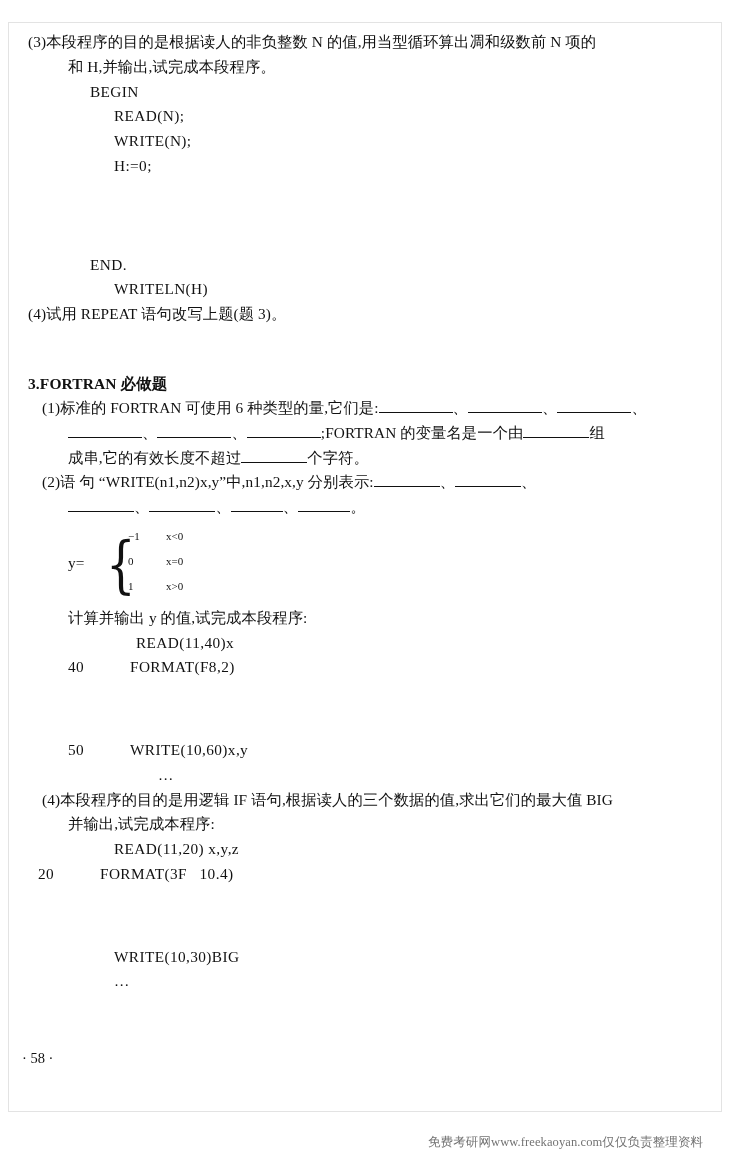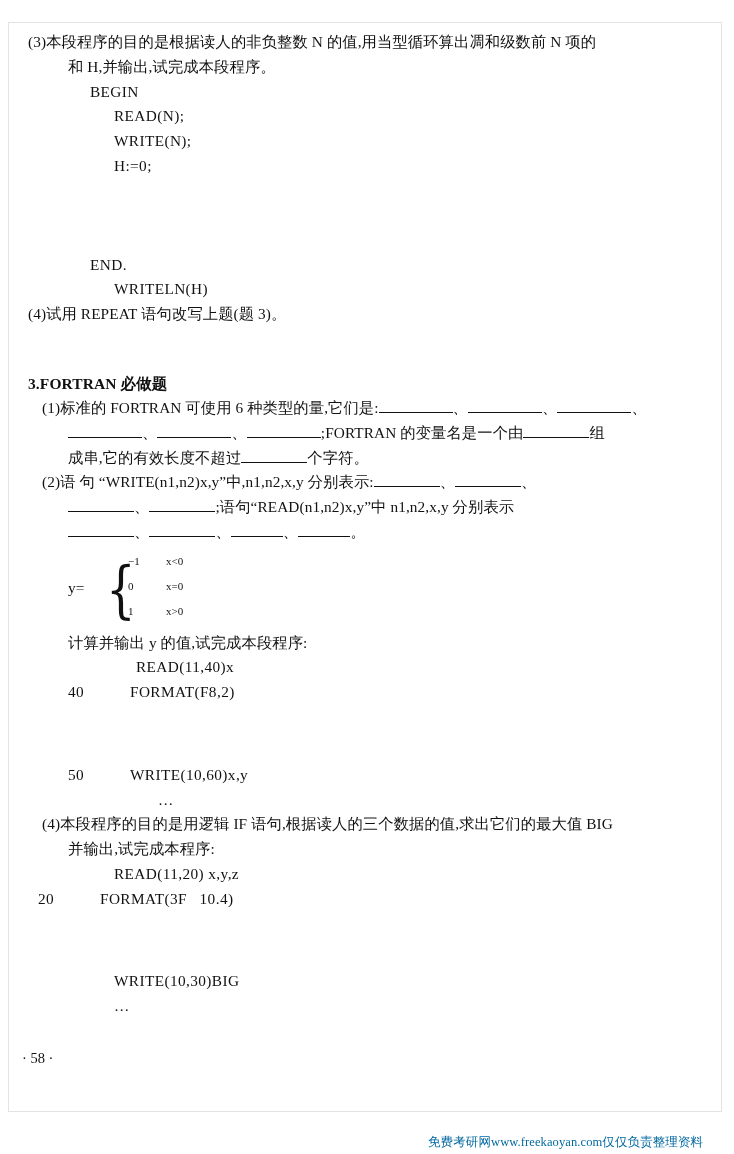--- a/index.html
+++ b/index.html
@@ -109,21 +109,21 @@
     position: absolute;
     left: 22px;
     top: 1034px;
     font-size: 14.5px;
   }
   .footer-note {
     position: absolute;
     left: 428px;
     top: 1118px;
     font-size: 12.5px;
-    color: #0369a1;
+    color: #737373;
     font-family: "Liberation Serif", "DejaVu Serif", serif;
     letter-spacing: 0.1px;
   }
   .dots { letter-spacing: 2px; }
 </style>
 </head>
 <body>
 
 <div class="page">
   <div class="scan-frame"></div>
@@ -150,21 +150,20 @@
     <div class="line section-title cn">3.FORTRAN 必做题</div>
 
     <div class="line cn ind1"><span>(1)标准的 FORTRAN 可使用 6 种类型的量,它们是:</span><span class="blank b-lg"></span><span>、</span><span class="blank b-lg"></span><span>、</span><span class="blank b-lg"></span><span>、</span></div>
 
     <div class="line cn ind2"><span class="blank b-lg"></span><span>、</span><span class="blank b-lg"></span><span>、</span><span class="blank b-lg"></span><span>;FORTRAN 的变量名是一个由</span><span class="blank b-md"></span><span>组</span></div>
 
     <div class="line cn ind2"><span>成串,它的有效长度不超过</span><span class="blank b-md"></span><span>个字符。</span></div>
 
     <div class="line cn ind1"><span>(2)语 句 “WRITE(n1,n2)x,y”中,n1,n2,x,y 分别表示:</span><span class="blank b-md"></span><span>、</span><span class="blank b-md"></span><span>、</span></div>
 
-    <div class="line cn ind2"><span class="blank b-md"></span><span>、</span><span class="blank b-md"></span><span>;语句“READ(n1,n2)x,y”中 n1,n2,x,y 分别表示</span></div>
 
     <div class="line cn ind2"><span class="blank b-md"></span><span>、</span><span class="blank b-md"></span><span>、</span><span class="blank b-sm"></span><span>、</span><span class="blank b-sm"></span><span>。</span></div>
 
 
     <div class="formula">
       <span class="yeq">y=</span>
       <span class="brace">{</span>
       <div class="cases">
         <div class="case-row"><span class="case-val">−1</span><span>x&lt;0</span></div>
         <div class="case-row"><span class="case-val">0</span><span>x=0</span></div>

